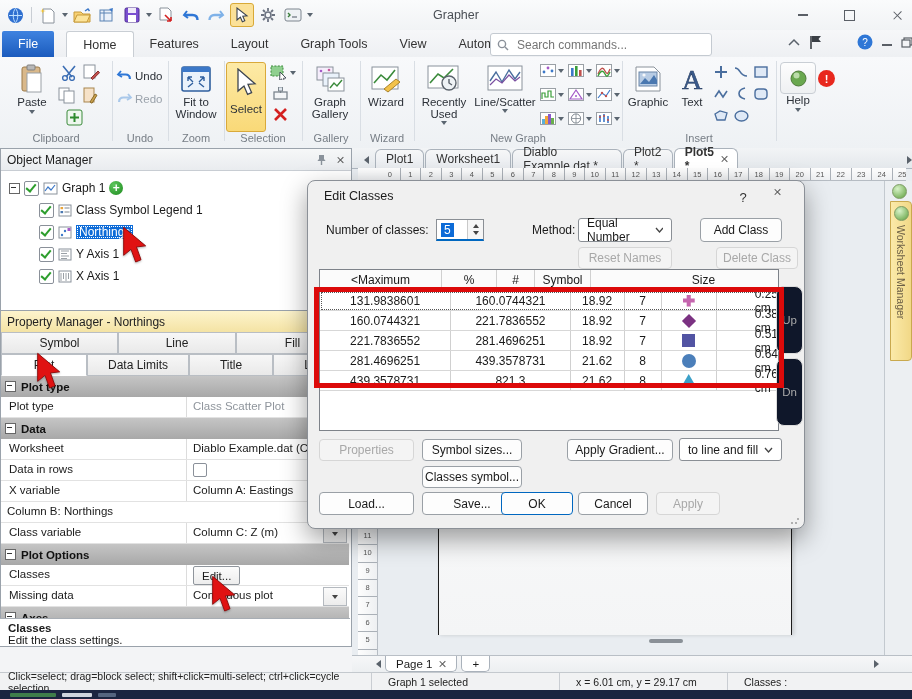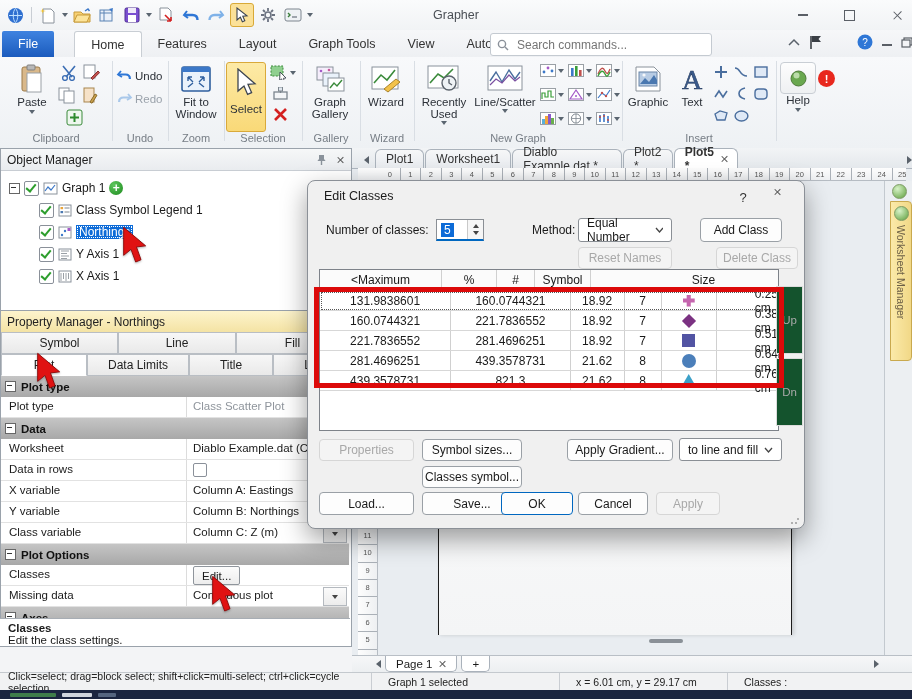--- a/index.html
+++ b/index.html
@@ -17,21 +17,21 @@
   .winctl{top:6px;width:34px;height:18px;display:flex;align-items:center;justify-content:center;}
   .glyph-min{width:10px;height:1.5px;background:#5a5f66;}
   .glyph-max{width:9px;height:9px;border:1.2px solid #5a5f66;}
   .glyph-close{position:relative;width:11px;height:11px;}
   .glyph-close:before,.glyph-close:after{content:"";position:absolute;left:5px;top:0;width:1.4px;height:11px;background:#5a5f66;}
   .glyph-close:before{transform:rotate(45deg);} .glyph-close:after{transform:rotate(-45deg);}
   
   #tabrow{left:0;top:30px;width:912px;height:27px;background:linear-gradient(#f6f7f9,#eef0f3);border-bottom:1px solid #d4d9df;}
   .rtab{height:26px;padding:0 16px;display:flex;align-items:center;font-size:12.5px;color:#333;}
   #tabs-left{left:2px;top:1px;display:flex;}
-  .rtab.file{background:linear-gradient(#3f83e0,#1b5bbd);color:#fff;border-radius:2px 2px 0 0;margin-right:20px;}
+  .rtab.file{background:linear-gradient(#3f83e0,#1b5bbd);color:#fff;border-radius:2px 2px 0 0;margin-right:12px;}
   .rtab.active{background:#fff;border:1px solid #c9ced4;border-bottom:1px solid #fff;border-radius:3px 3px 0 0;}
   .searchbox{left:490px;top:3px;width:208px;height:21px;background:#fff;border:1px solid #c4cad1;border-radius:3px;display:flex;align-items:center;gap:6px;padding:0 6px;}
   .searchbox input{border:none;outline:none;flex:1;font-size:12px;color:#333;background:transparent;font-family:inherit;}
   .tr-icons{top:4px;display:flex;align-items:center;gap:9px;}
   .badge{position:absolute;left:818px;top:40px;width:17px;height:17px;background:#e8281e;border-radius:50%;color:#fff;font-size:11px;font-weight:bold;display:flex;align-items:center;justify-content:center;z-index:5;}
   
   #ribbon{left:0;top:57px;width:912px;height:91px;background:linear-gradient(#f8f9fb,#eef1f4);border-bottom:1px solid #cdd3da;}
   .rgroup{position:absolute;top:2px;height:86px;}
   .rgroup .glabel{position:absolute;left:0;right:0;bottom:1px;text-align:center;font-size:11px;color:#767d85;}
   .gsep{position:absolute;top:4px;width:1px;height:80px;background:#d9dee4;}
@@ -124,21 +124,21 @@
   .crow.header{height:20px;background:#fbfbfb;border-bottom:1px solid #9aa0a6;font-size:12px;}
   .ccell{display:flex;align-items:center;justify-content:center;font-size:12px;border-right:1px solid #d0d0d0;box-sizing:border-box;}
   .crow .ccell:last-child{border-right:none;margin-left:38px;}
   .c0{width:134px;} .c1{width:122px;} .c2{width:55px;} .c3{width:38px;} .c4{width:56px;} .c5{flex:1;}
   .crow.focus{outline:1px dotted #555;outline-offset:-2px;}
   .sym{display:block;}
   .sym.plus{clip-path:polygon(33% 0,67% 0,67% 33%,100% 33%,100% 67%,67% 67%,67% 100%,33% 100%,33% 67%,0 67%,0 33%,33% 33%);}
   .sym.diamond{transform:rotate(45deg);}
   .sym.circle{border-radius:50%;}
   .sym.triangle{clip-path:polygon(50% 0,0 100%,100% 100%);}
-  .updn{position:absolute;width:25px;height:66px;border:1px solid #dcdcdc;border-radius:0;background:#14532d;color:#a9a9a9;font-size:11.5px;display:flex;align-items:center;justify-content:center;}
+  .updn{position:absolute;width:25px;height:66px;border:1px solid #dcdcdc;border-radius:8px;background:#0f172a;color:#a9a9a9;font-size:11.5px;display:flex;align-items:center;justify-content:center;}
   #red-rect{position:absolute;left:6px;top:106px;width:470px;height:101px;border:5px solid #dc0a0a;box-sizing:border-box;pointer-events:none;z-index:30;}
   .grip{position:absolute;right:4px;bottom:3px;width:10px;height:10px;background:
     radial-gradient(circle at 2px 8px,#b0b0b0 1px,transparent 1.4px),
     radial-gradient(circle at 6px 8px,#b0b0b0 1px,transparent 1.4px),
     radial-gradient(circle at 8px 4px,#b0b0b0 1px,transparent 1.4px);}
   
   #statusbar{left:0;top:672px;width:912px;height:18px;background:#f1f2f3;border-top:1px solid #c4c9ce;display:flex;align-items:center;font-size:10.5px;color:#222;gap:8px;}
   .sseg{height:100%;display:flex;align-items:center;padding:0 8px;border-right:1px solid #c9cdd2;box-sizing:border-box;}
   #bottomstrip{left:0;top:690px;width:912px;height:9px;background:#1b2540;display:flex;align-items:center;gap:6px;padding-left:10px;box-sizing:border-box;}
   .bchip{height:4px;border-radius:1px;}
@@ -711,21 +711,20 @@
         </div>
         <div class="grow" style="top:84px;">
           <div class="lc">Data in rows</div>
           <div class="vc"><span class="gcb"></span></div>
         </div>
         <div class="grow" style="top:105px;">
           <div class="lc">X variable</div>
           <div class="vc">Column A: Eastings</div>
         </div>
         <div class="grow" style="top:126px;">
-          <div class="lc">Y variable</div>
           <div class="vc">Column B: Northings</div>
         </div>
         <div class="grow" style="top:147px;">
           <div class="lc">Class variable</div>
           <div class="vc"><span>Column C: Z (m)</span>
             <span class="ddbox">
                 <span class="ddcaret"></span>
               </span>
           </div>
         </div>

